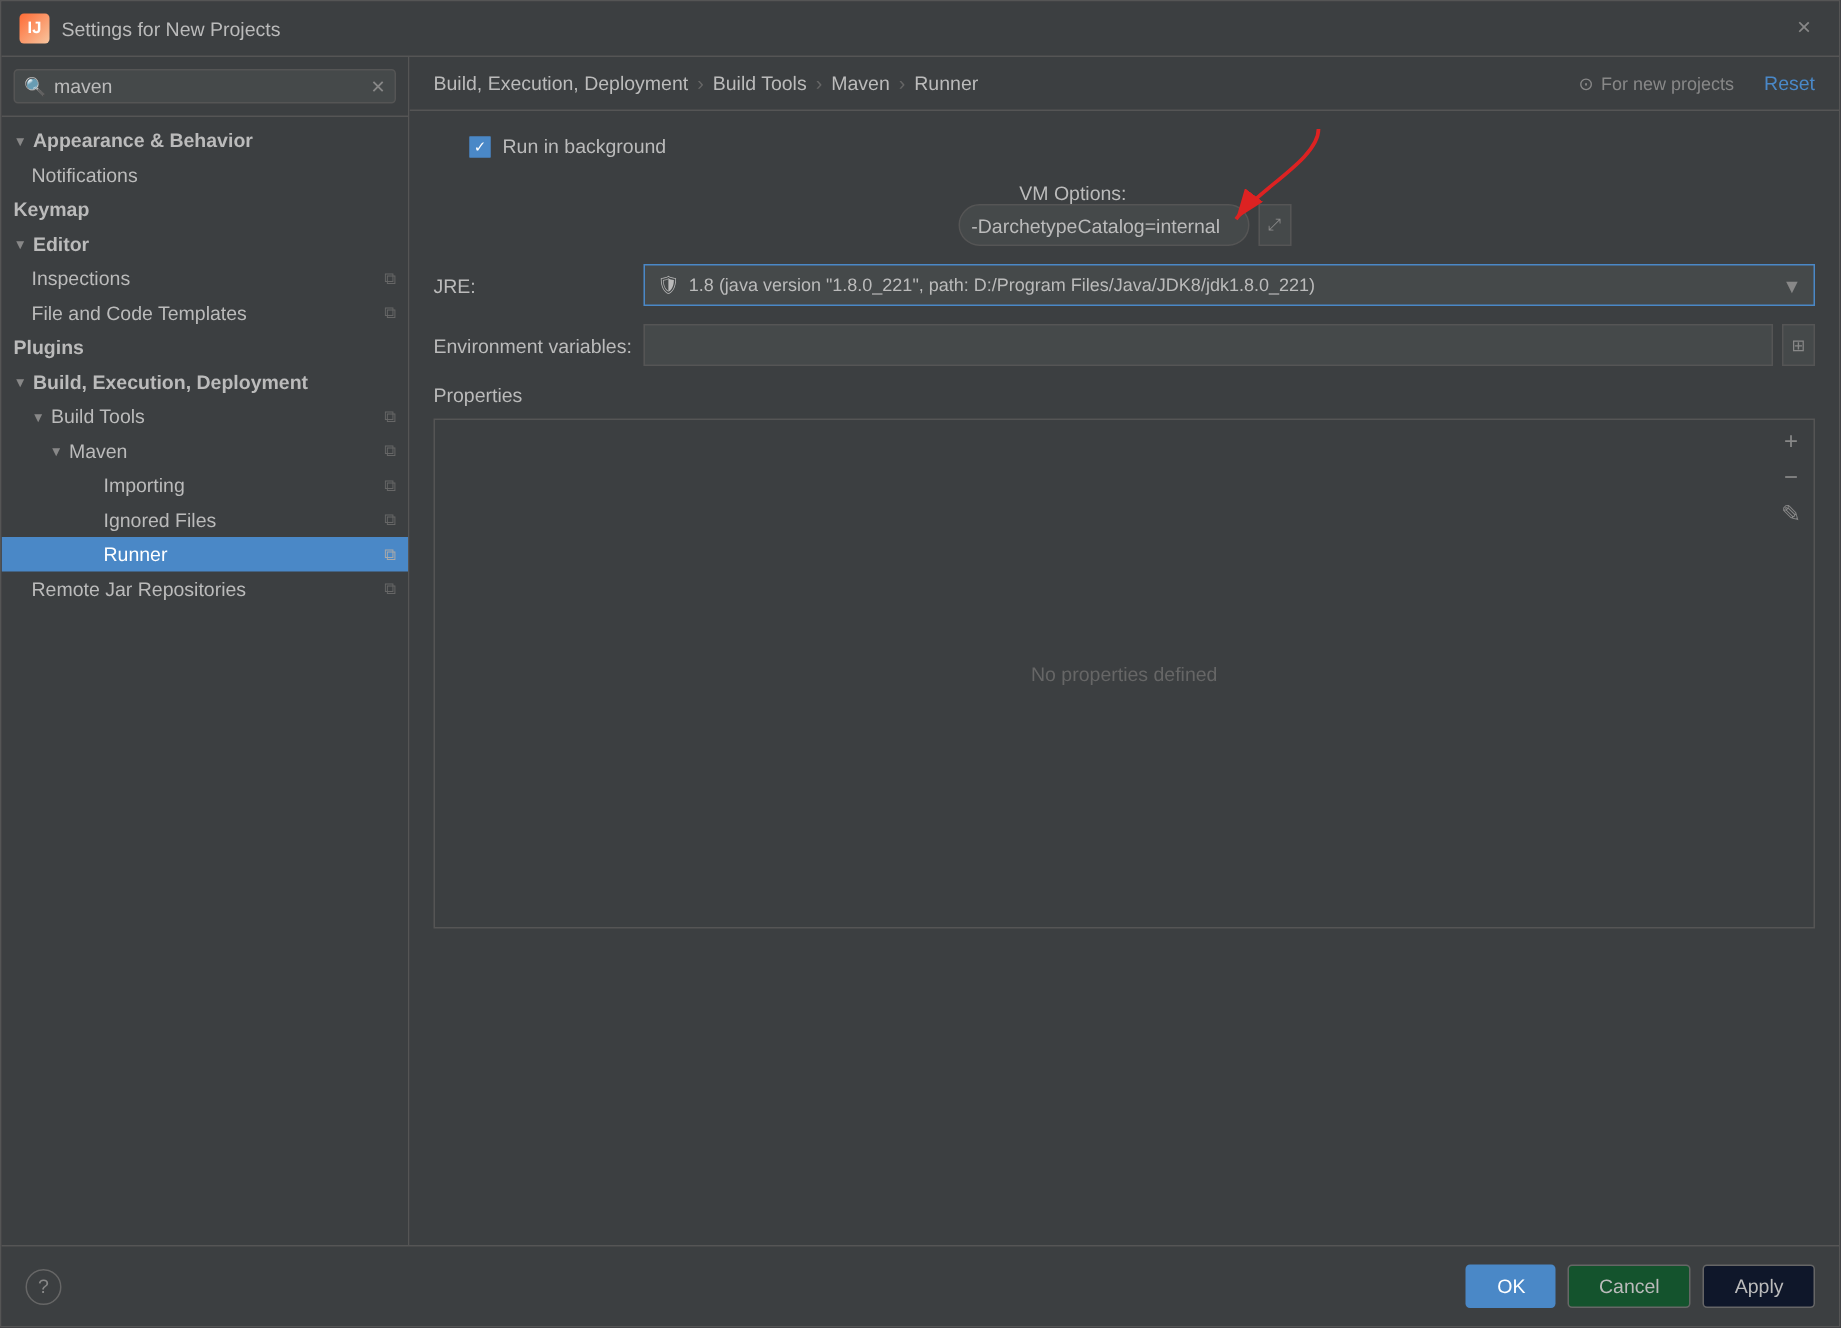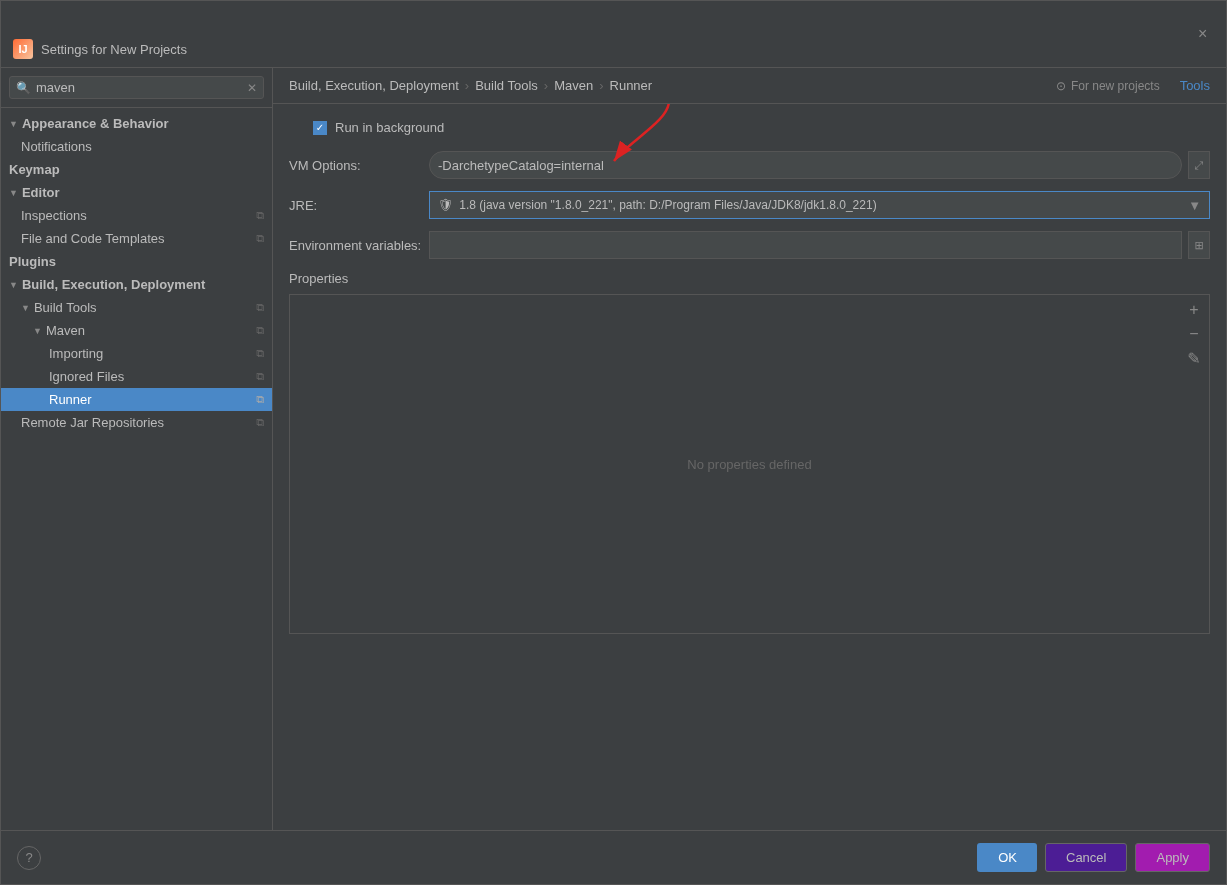--- a/index.html
+++ b/index.html
@@ -26,21 +26,20 @@
       display: flex;
       align-items: center;
       justify-content: space-between;
       border-bottom: 1px solid #555;
       flex-shrink: 0;
     }
     .title-bar-left {
       display: flex;
       align-items: center;
       gap: 8px;
-      margin-top: 30px;
     }
     .app-icon {
       width: 20px;
       height: 20px;
       background: linear-gradient(135deg, #ff6b35, #f7c59f);
       border-radius: 3px;
       display: flex;
       align-items: center;
       justify-content: center;
       font-size: 11px;
@@ -114,21 +113,21 @@
       background: #4a88c7;
       color: white;
     }
     .nav-item.group-header {
       font-weight: bold;
       color: #bbbbbb;
       padding-left: 8px;
     }
     .nav-item.level1 { padding-left: 20px; }
     .nav-item.level2 { padding-left: 32px; }
-    .nav-item.level3 { padding-left: 48px; }
+    .nav-item.level3 { padding-left: 68px; }
     .triangle {
       font-size: 9px;
       color: #888;
     }
     .copy-icon {
       margin-left: auto;
       color: #666;
       font-size: 11px;
     }
     
@@ -309,20 +308,21 @@
     .no-props-msg {
       flex: 1;
       display: flex;
       align-items: center;
       justify-content: center;
       color: #666;
       font-size: 13px;
     }
     .vm-options-container {
       position: relative;
+      flex-direction: column;
     }
     
     .bottom-bar {
       display: flex;
       align-items: center;
       justify-content: space-between;
       padding: 12px 16px;
       border-top: 1px solid #555;
       background: #3c3f41;
       flex-shrink: 0;
@@ -350,26 +350,26 @@
       border-radius: 3px;
       cursor: pointer;
       font-size: 13px;
     }
     .btn-ok {
       background: #4a88c7;
       color: white;
       padding-left: 21px;
     }
     .btn-cancel {
-      background: #4c1d95;
+      background: #14532d;
       color: #bbbbbb;
       border: 1px solid #666;
     }
     .btn-apply {
-      background: #a21caf;
+      background: #0f172a;
       color: #bbbbbb;
       border: 1px solid #666;
     }
     .jre-icon {
       font-size: 12px;
     }
     
     .panel-body-wrapper {
       position: relative;
       flex: 1;
@@ -488,21 +488,21 @@
           <span class="breadcrumb-sep">›</span>
           <span class="breadcrumb-link">Maven</span>
           <span class="breadcrumb-sep">›</span>
           <span class="breadcrumb-link">Runner</span>
         </div>
         <div style="display:flex;align-items:center;gap:20px;">
           <div class="for-new-projects">
             <span>⊙</span>
             <span>For new projects</span>
           </div>
-          <span class="reset-btn">Tools</span>
+          <span class="reset-btn">Reset</span>
         </div>
       </div>
 
       <div class="panel-body-wrapper">
         <div class="panel-body">
 
 
           <div class="checkbox-row" style="margin-bottom:16px;padding-left:24px;">
             <div class="checkbox checked"></div>
             <span class="label-text">Run in background</span>

